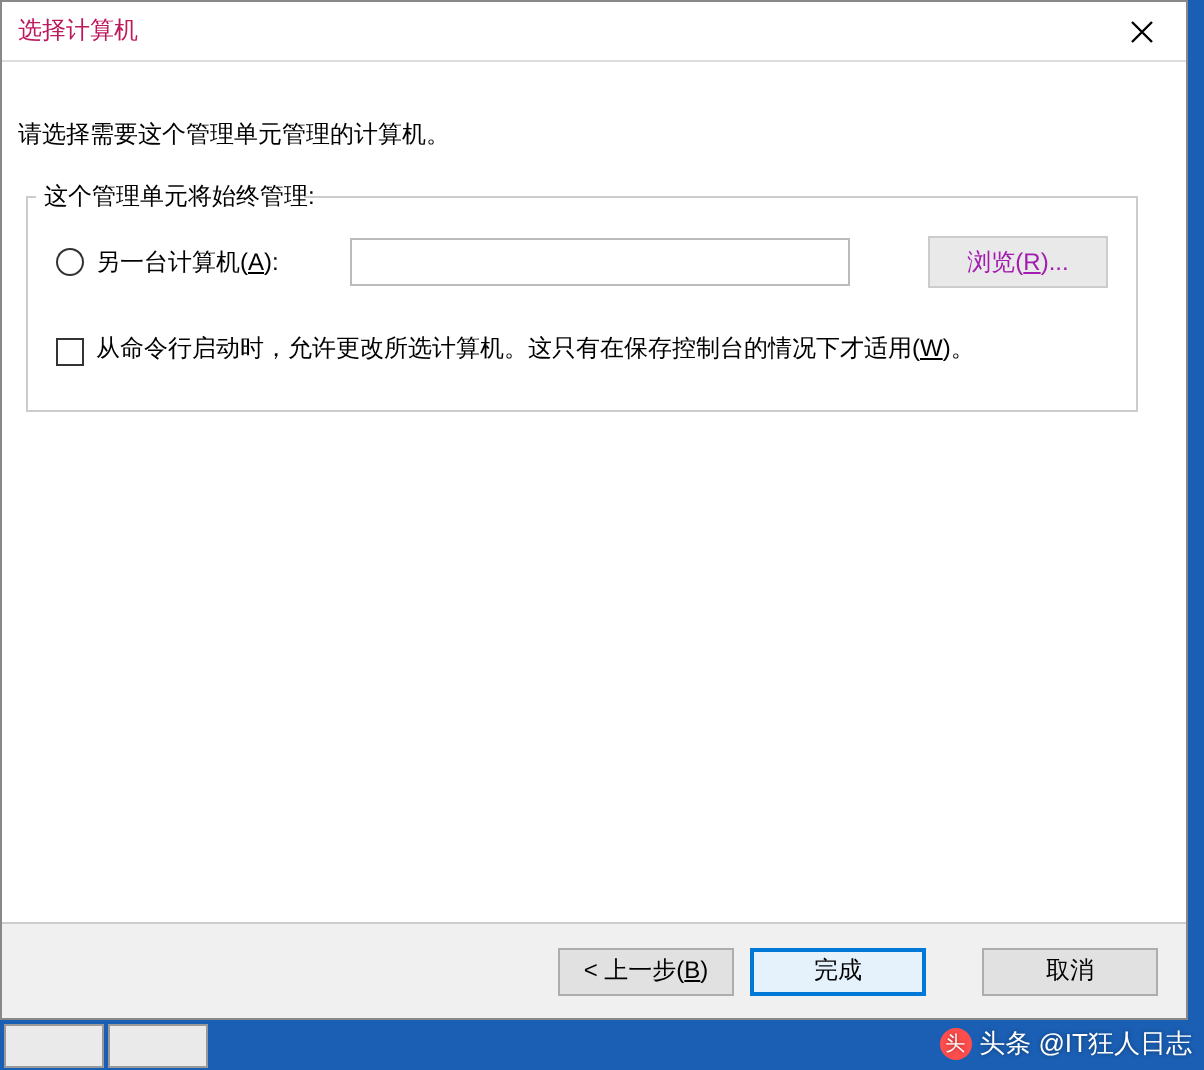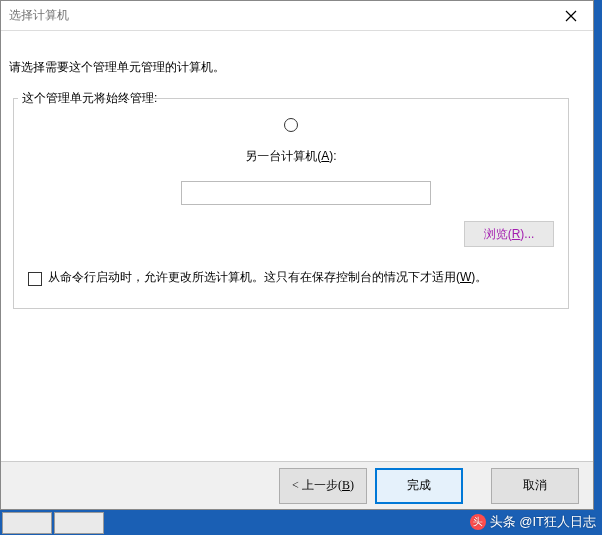--- a/index.html
+++ b/index.html
@@ -20,21 +20,21 @@
     }
     .titlebar {
       display: flex;
       justify-content: space-between;
       align-items: center;
       height: 30px;
       padding: 0 0 0 8px;
       border-bottom: 1px solid #ddd;
       background: #fff;
     }
-    .titlebar-title { font-size: 12px; color: #737373; }
+    .titlebar-title { font-size: 12px; color: #be185d; }
     .close-btn {
       width: 44px;
       height: 30px;
       display: flex;
       align-items: center;
       justify-content: center;
       font-size: 16px;
       cursor: pointer;
     }
     .close-btn svg { width: 12px; height: 12px; }
@@ -91,22 +91,21 @@
       border-radius: 50%;
     }
     .radio-label-focused {
       outline: 1px dotted #000;
       outline-offset: 1px;
       padding: 0 1px;
     }
     .another-row {
       display: flex;
       align-items: center;
-      gap: 16px;
-      flex-direction: column;
+      gap: 6px;
     }
     .text-input {
       width: 250px;
       height: 24px;
       border: 1px solid #bbb;
       background: #fff;
       margin-left: 30px;
     }
     .browse-btn {
       width: 90px;
@@ -141,25 +140,25 @@
       border-top: 1px solid #ccc;
       background: #f0f0f0;
       display: flex;
       align-items: center;
       justify-content: flex-end;
       gap: 8px;
       padding-right: 14px;
     }
     .btn {
       width: 88px;
-      height: 36px;
+      height: 24px;
       background: #e1e1e1;
       border: 1px solid #adadad;
       cursor: pointer;
-      font-family: Liberation Serif, serif;
+      font-family: Liberation Sans, sans-serif;
       font-size: 12px;
     }
     .btn.primary {
       border: 2px solid #0078d7;
       background: #e5f1fb;
     }
     .taskbar {
       position: absolute;
       bottom: 0;
       left: 0;

